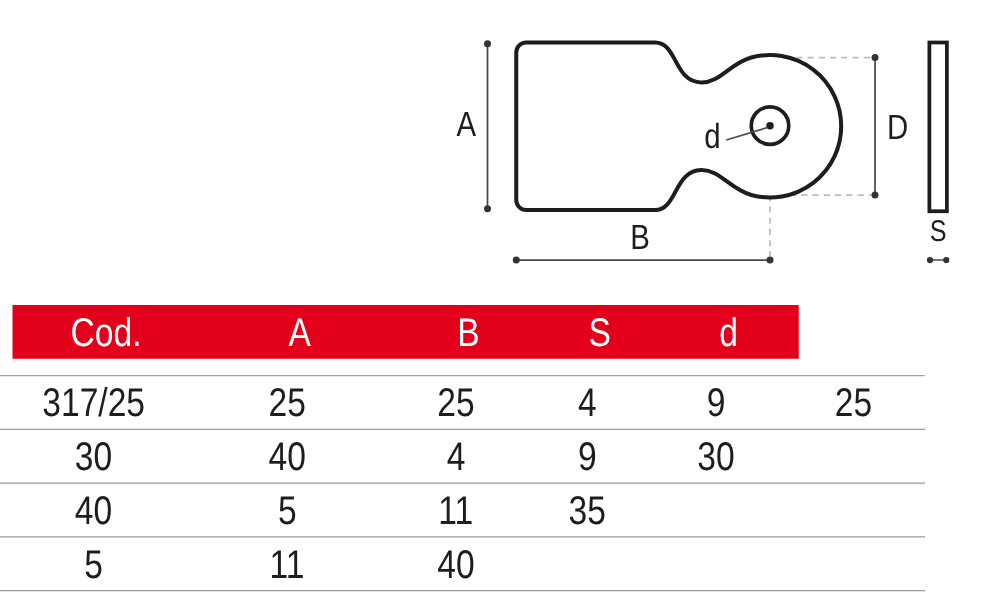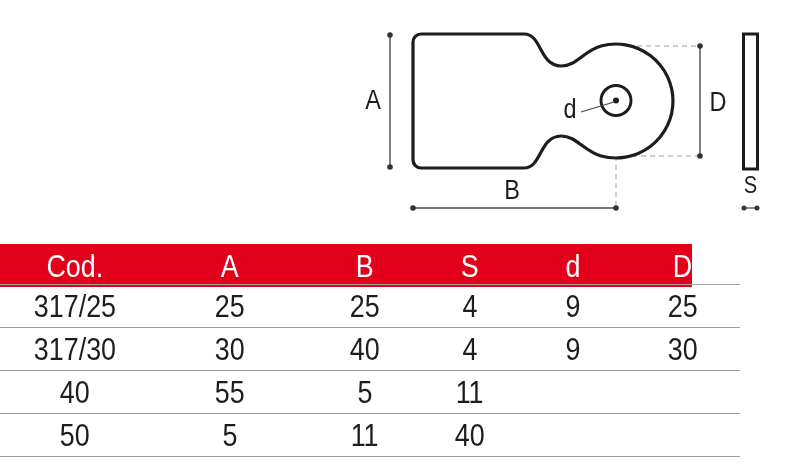--- a/index.html
+++ b/index.html
@@ -19,31 +19,31 @@
   .dim-label-small{
     font-family:"Liberation Sans", sans-serif;
     font-size:24px;
     fill:#1d1d1b;
   }
   
   .spec-table{
     position:absolute;left:0;top:244px;width:740px;
   }
   .thead{
-    position:absolute;left:0;top:0;width:692px;height:43px;
+    position:absolute;left:10px;top:0;width:629px;height:43px;
     background:#e2001a;
     display:grid;
     grid-template-columns:150px 160px 110px 100px 105px 115px;
     align-items:center;
   }
   .thead .cell{
     color:#ffffff;
   }
   .tbody{
-    position:absolute;left:0;top:40px;width:740px;
+    position:absolute;left:0;top:56px;width:740px;
     border-top:1.5px solid #a3a3a3;
   }
   .trow{
     width:740px;height:42px;
     border-bottom:1.5px solid #9b9b9b;
     display:grid;
     grid-template-columns:150px 160px 110px 100px 105px 115px;
     align-items:center;
   }
   .cell{
@@ -138,37 +138,35 @@
       <div class="trow">
         <div class="cell"><span>317/25</span></div>
         <div class="cell"><span>25</span></div>
         <div class="cell"><span>25</span></div>
         <div class="cell"><span>4</span></div>
         <div class="cell"><span>9</span></div>
         <div class="cell"><span>25</span></div>
       </div>
 
       <div class="trow">
-        <div class="cell"><span>317/30</span></div>
         <div class="cell"><span>30</span></div>
         <div class="cell"><span>40</span></div>
         <div class="cell"><span>4</span></div>
         <div class="cell"><span>9</span></div>
         <div class="cell"><span>30</span></div>
       </div>
 
       <div class="trow">
         <div class="cell"><span>40</span></div>
-        <div class="cell"><span>55</span></div>
         <div class="cell"><span>5</span></div>
         <div class="cell"><span>11</span></div>
+        <div class="cell"><span>35</span></div>
       </div>
 
       <div class="trow">
-        <div class="cell"><span>50</span></div>
         <div class="cell"><span>5</span></div>
         <div class="cell"><span>11</span></div>
         <div class="cell"><span>40</span></div>
       </div>
 
     </div>
   </div>
 </div>
 
 </body></html>

